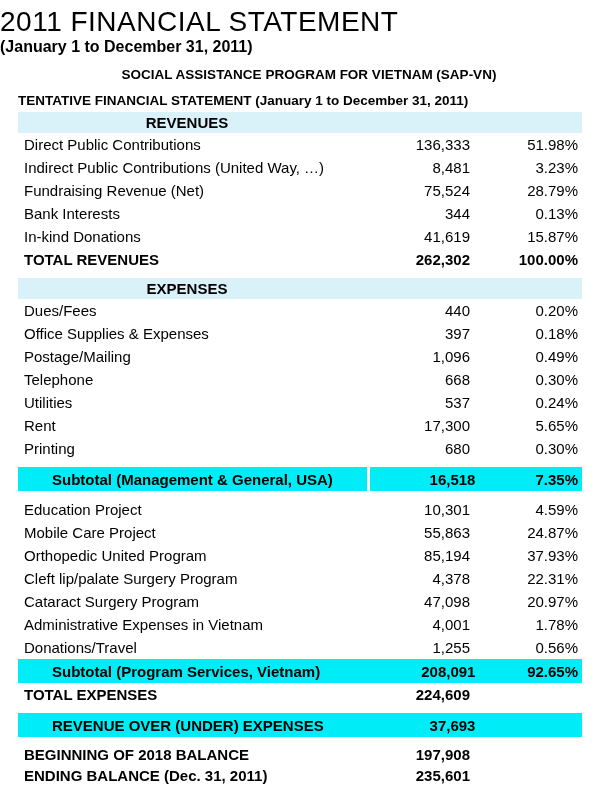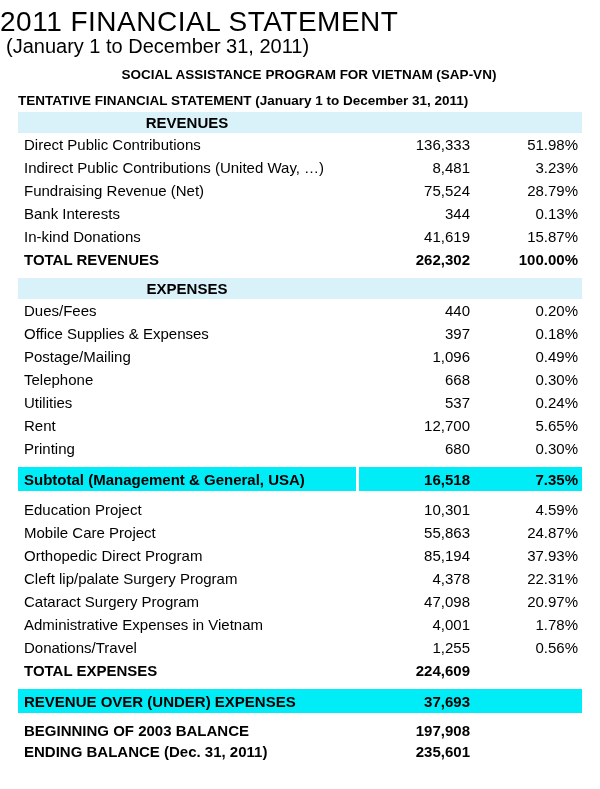--- a/index.html
+++ b/index.html
@@ -19,25 +19,24 @@
     padding-top: 6px;
   }
   .page-title {
     font-size: 28px;
     line-height: 32px;
     font-weight: 400;
     letter-spacing: 0.5px;
     white-space: nowrap;
   }
   .page-subtitle {
-    font-size: 20px;
+    font-size: 16px;
     line-height: 17px;
-    font-weight: 400;
+    font-weight: 700;
     white-space: nowrap;
-    padding-left: 6px;
   }
   .org-line {
     margin: 13px 0 0 18px;
     font-size: 13.5px;
     font-weight: bold;
     line-height: 14px;
     white-space: nowrap;
     text-align: center;
   }
   .statement-line {
@@ -71,20 +70,21 @@
   }
   .row-section .label { text-align: center; padding-left: 0; }
 
   .row-total { font-weight: bold; }
   .row-total .label { text-align: left; padding-right: 3px; }
 
   .row-subtotal {
     height: 24px;
     background: var(--highlight-bg, #00edf7);
     font-weight: bold;
+    padding-left: 28px;
   }
   .row-split .divider { background: #ffffff; }
 
   .row-balance { height: 21px; font-weight: bold; }
 
   .row-gap { height: 7px; }
 </style>
 </head>
 <body>
 
@@ -177,21 +177,21 @@
   </div>
     <div class="row row-item">
     <div class="cell label">Utilities</div>
     <div class="cell divider"></div>
     <div class="cell amount">537</div>
     <div class="cell percent">0.24%</div>
   </div>
     <div class="row row-item">
     <div class="cell label">Rent</div>
     <div class="cell divider"></div>
-    <div class="cell amount">12,700</div>
+    <div class="cell amount">17,300</div>
     <div class="cell percent">5.65%</div>
   </div>
     <div class="row row-item">
     <div class="cell label">Printing</div>
     <div class="cell divider"></div>
     <div class="cell amount">680</div>
     <div class="cell percent">0.30%</div>
   </div>
     <div class="row row-gap">
     <div class="cell label"></div>
@@ -217,21 +217,21 @@
     <div class="cell amount">10,301</div>
     <div class="cell percent">4.59%</div>
   </div>
     <div class="row row-item">
     <div class="cell label">Mobile Care Project</div>
     <div class="cell divider"></div>
     <div class="cell amount">55,863</div>
     <div class="cell percent">24.87%</div>
   </div>
     <div class="row row-item">
-    <div class="cell label">Orthopedic Direct Program</div>
+    <div class="cell label">Orthopedic United Program</div>
     <div class="cell divider"></div>
     <div class="cell amount">85,194</div>
     <div class="cell percent">37.93%</div>
   </div>
     <div class="row row-item">
     <div class="cell label">Cleft lip/palate Surgery Program</div>
     <div class="cell divider"></div>
     <div class="cell amount">4,378</div>
     <div class="cell percent">22.31%</div>
   </div>
@@ -246,20 +246,26 @@
     <div class="cell divider"></div>
     <div class="cell amount">4,001</div>
     <div class="cell percent">1.78%</div>
   </div>
     <div class="row row-item">
     <div class="cell label">Donations/Travel</div>
     <div class="cell divider"></div>
     <div class="cell amount">1,255</div>
     <div class="cell percent">0.56%</div>
   </div>
+    <div class="row row-subtotal">
+    <div class="cell label">Subtotal (Program Services, Vietnam)</div>
+    <div class="cell divider"></div>
+    <div class="cell amount">208,091</div>
+    <div class="cell percent">92.65%</div>
+  </div>
     <div class="row row-total">
     <div class="cell label">TOTAL EXPENSES</div>
     <div class="cell divider"></div>
     <div class="cell amount">224,609</div>
     <div class="cell percent"></div>
   </div>
     <div class="row row-gap">
     <div class="cell label"></div>
     <div class="cell divider"></div>
     <div class="cell amount"></div>
@@ -271,21 +277,21 @@
     <div class="cell amount">37,693</div>
     <div class="cell percent"></div>
   </div>
     <div class="row row-gap">
     <div class="cell label"></div>
     <div class="cell divider"></div>
     <div class="cell amount"></div>
     <div class="cell percent"></div>
   </div>
     <div class="row row-balance">
-    <div class="cell label">BEGINNING OF 2003 BALANCE</div>
+    <div class="cell label">BEGINNING OF 2018 BALANCE</div>
     <div class="cell divider"></div>
     <div class="cell amount">197,908</div>
     <div class="cell percent"></div>
   </div>
     <div class="row row-balance">
     <div class="cell label">ENDING BALANCE (Dec. 31, 2011)</div>
     <div class="cell divider"></div>
     <div class="cell amount">235,601</div>
     <div class="cell percent"></div>
   </div>

